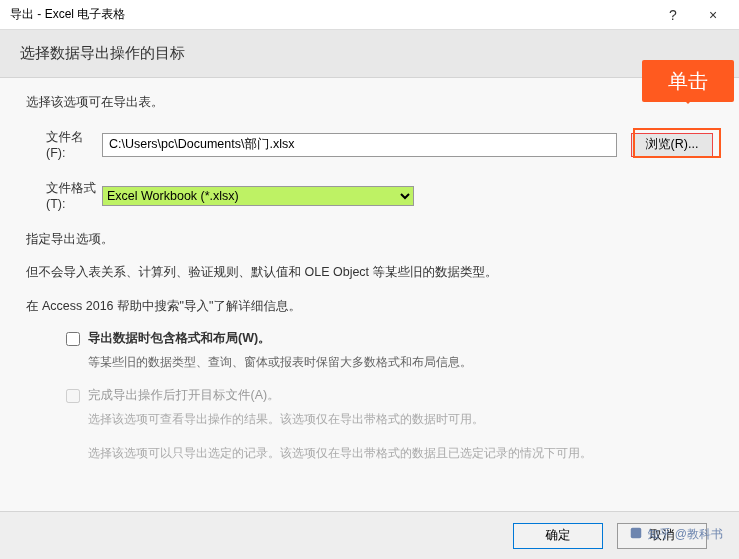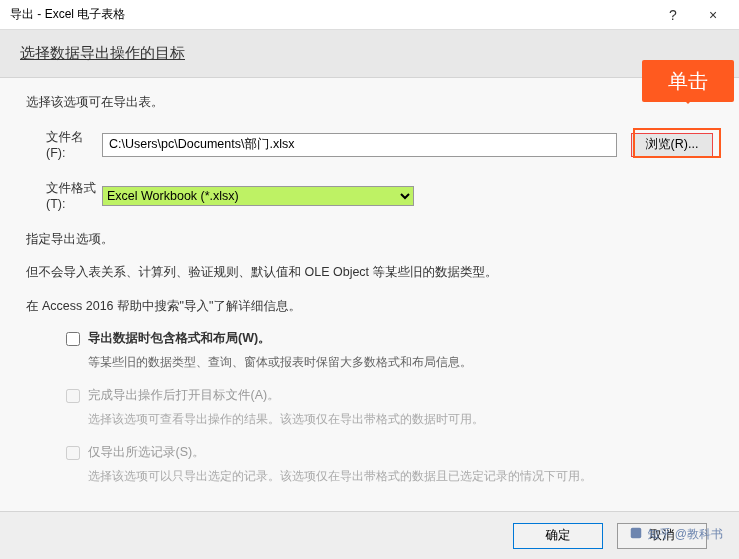--- a/index.html
+++ b/index.html
@@ -2,21 +2,21 @@
 <html><head>
 <meta charset="utf-8">
 <style>
 * { box-sizing: border-box; margin: 0; padding: 0; font-family: "Microsoft YaHei", "SimSun", sans-serif; }
 body { background: #fff; width: 739px; height: 559px; overflow: hidden; position: relative; }
 
 .titlebar { height: 30px; background: #fff; display: flex; align-items: center; padding: 0 6px 0 10px; border-bottom: 1px solid #ddd; font-size: 12px; }
 .titlebar .title { flex: 1; }
 .titlebar .ctrl { width: 40px; text-align: center; font-size: 14px; color: #333; cursor: pointer; }
 
-.header-band { background: #e8e8e8; padding: 14px 20px; font-size: 15px; color: #333; border-bottom: 1px solid #d4d4d4; text-decoration: underline; }
+.header-band { background: #e8e8e8; padding: 14px 20px; font-size: 15px; color: #333; border-bottom: 1px solid #d4d4d4; }
 
 .content { padding: 16px 26px 0 26px; font-size: 12.5px; color: #333; background: #f8f8f8; height: 440px; }
 
 .section-label { margin-bottom: 18px; }
 
 .form-row { display: flex; align-items: center; margin-bottom: 20px; }
 .form-row .lbl { width: 76px; padding-left: 20px; }
 .form-row input[type="text"] { flex: 1; height: 24px; border: 1px solid #999; padding: 0 6px; font-size: 12.5px; background: #fff; }
 .form-row select { width: 312px; height: 20px; border: 1px solid #999; padding: 0 0; font-size: 12.5px; background: #bef264; }
 .browse-btn { width: 82px; height: 24px; margin-left: 14px; border: 1px solid #ef4444; background: #e6e6e6; font-size: 12.5px; cursor: pointer; }
@@ -89,24 +89,20 @@
 
   <div class="checkbox-block disabled">
     <div class="checkbox-row disabled">
       <input type="checkbox" disabled="" style="">
       <span class="cb-label">完成导出操作后打开目标文件(A)。</span>
     </div>
     <div class="checkbox-desc">选择该选项可查看导出操作的结果。该选项仅在导出带格式的数据时可用。</div>
   </div>
 
   <div class="checkbox-block disabled">
-    <div class="checkbox-row disabled">
-      <input type="checkbox" disabled="" style="">
-      <span class="cb-label">仅导出所选记录(S)。</span>
-    </div>
     <div class="checkbox-desc">选择该选项可以只导出选定的记录。该选项仅在导出带格式的数据且已选定记录的情况下可用。</div>
   </div>
 
 </div>
 
 <div class="footer">
   <button>确定</button>
   <button>取消</button>
 </div>
 

